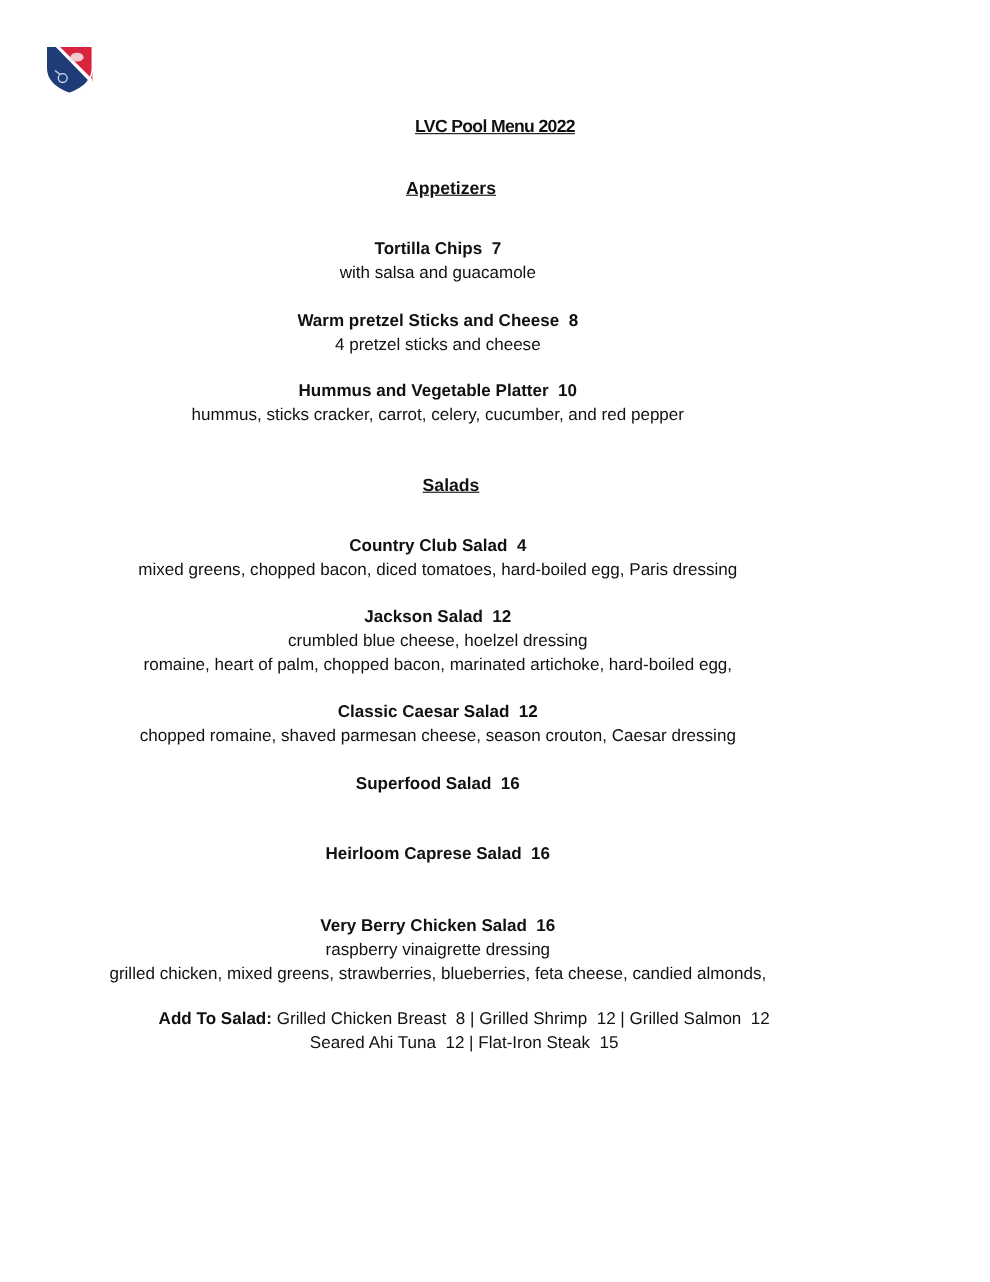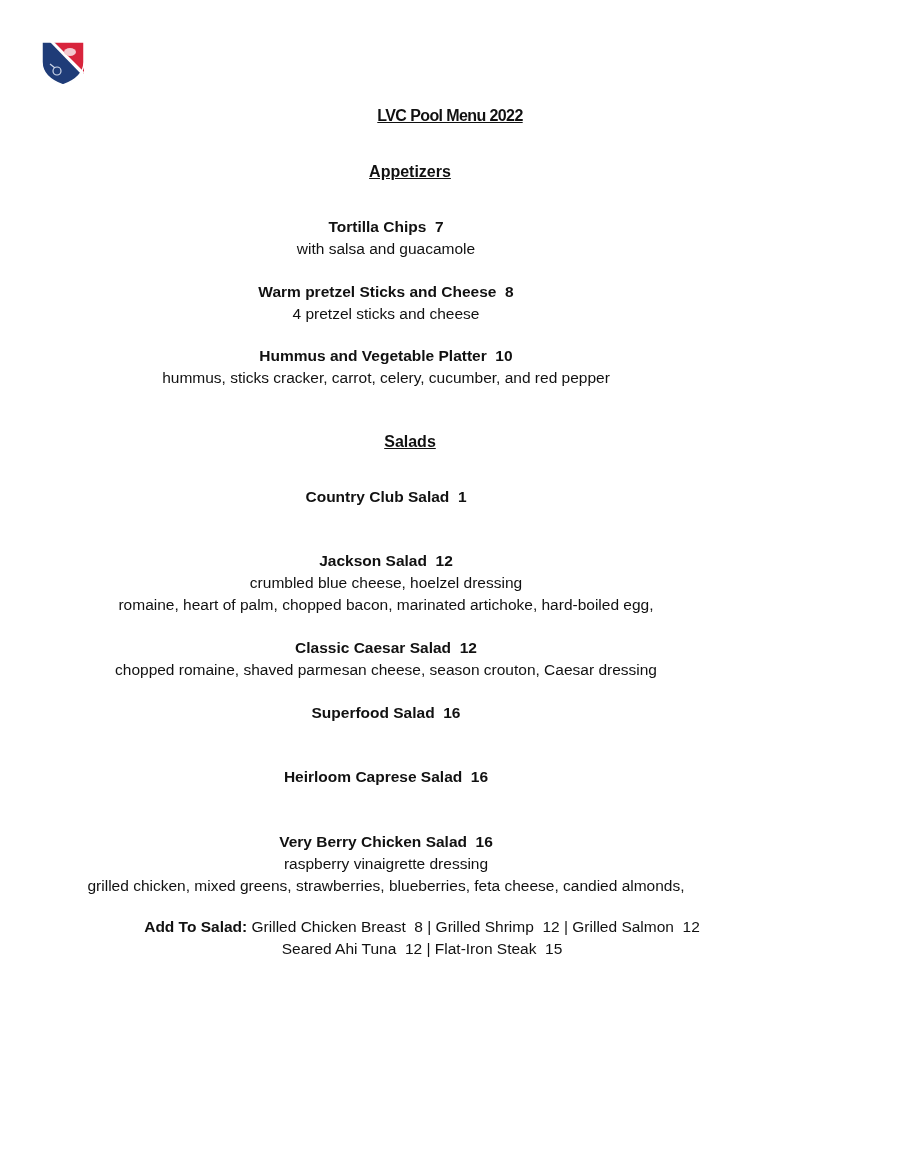--- a/index.html
+++ b/index.html
@@ -12,21 +12,21 @@
     .page { position: absolute; left: 0; top: 0; width: 900px; text-align: center; }
     .title {
       position: absolute; left: 0; width: 900px; top: 106px;
       font-size: 16px; font-weight: bold; text-decoration: underline;
       letter-spacing: -0.6px; line-height: 20px;
     }
     .section-heading {
       position: absolute; left: 0; width: 820px;
       font-size: 16px; font-weight: bold; text-decoration: underline; line-height: 20px;
     }
-    .item { position: absolute; left: 0; width: 772px; }
+    .item { position: absolute; left: 12px; width: 772px; }
     .item-name { font-size: 15.5px; font-weight: bold; line-height: 22px; white-space: pre; }
     .item-desc { font-size: 15.5px; line-height: 22px; }
     .addons { position: absolute; left: 0; width: 844px; top: 916px; font-size: 15.5px; line-height: 22px; }
     .addons .lbl { font-weight: bold; }
     .addons span { white-space: pre; }
   </style>
 </head>
 <body>
 
 <svg class="logo" viewBox="0 0 46 46">
@@ -53,21 +53,22 @@
     <div class="item-desc">4 pretzel sticks and cheese</div>
   </div>
   <div class="item" style="top:345px">
     <div class="item-name">Hummus and Vegetable Platter  10</div>
     <div class="item-desc">hummus, sticks cracker, carrot, celery, cucumber, and red pepper</div>
   </div>
 
   <div class="section-heading" style="top:432px">Salads</div>
 
   <div class="item" style="top:486px">
-    <div class="item-name">Country Club Salad  1</div>
+    <div class="item-name">Country Club Salad  4</div>
+    <div class="item-desc">mixed greens, chopped bacon, diced tomatoes, hard-boiled egg, Paris dressing</div>
   </div>
   <div class="item" style="top:550px">
     <div class="item-name">Jackson Salad  12</div>
     <div class="item-desc">crumbled blue cheese, hoelzel dressing</div>
     <div class="item-desc">romaine, heart of palm, chopped bacon, marinated artichoke, hard-boiled egg,</div>
   </div>
   <div class="item" style="top:637px">
     <div class="item-name">Classic Caesar Salad  12</div>
     <div class="item-desc">chopped romaine, shaved parmesan cheese, season crouton, Caesar dressing</div>
   </div>

